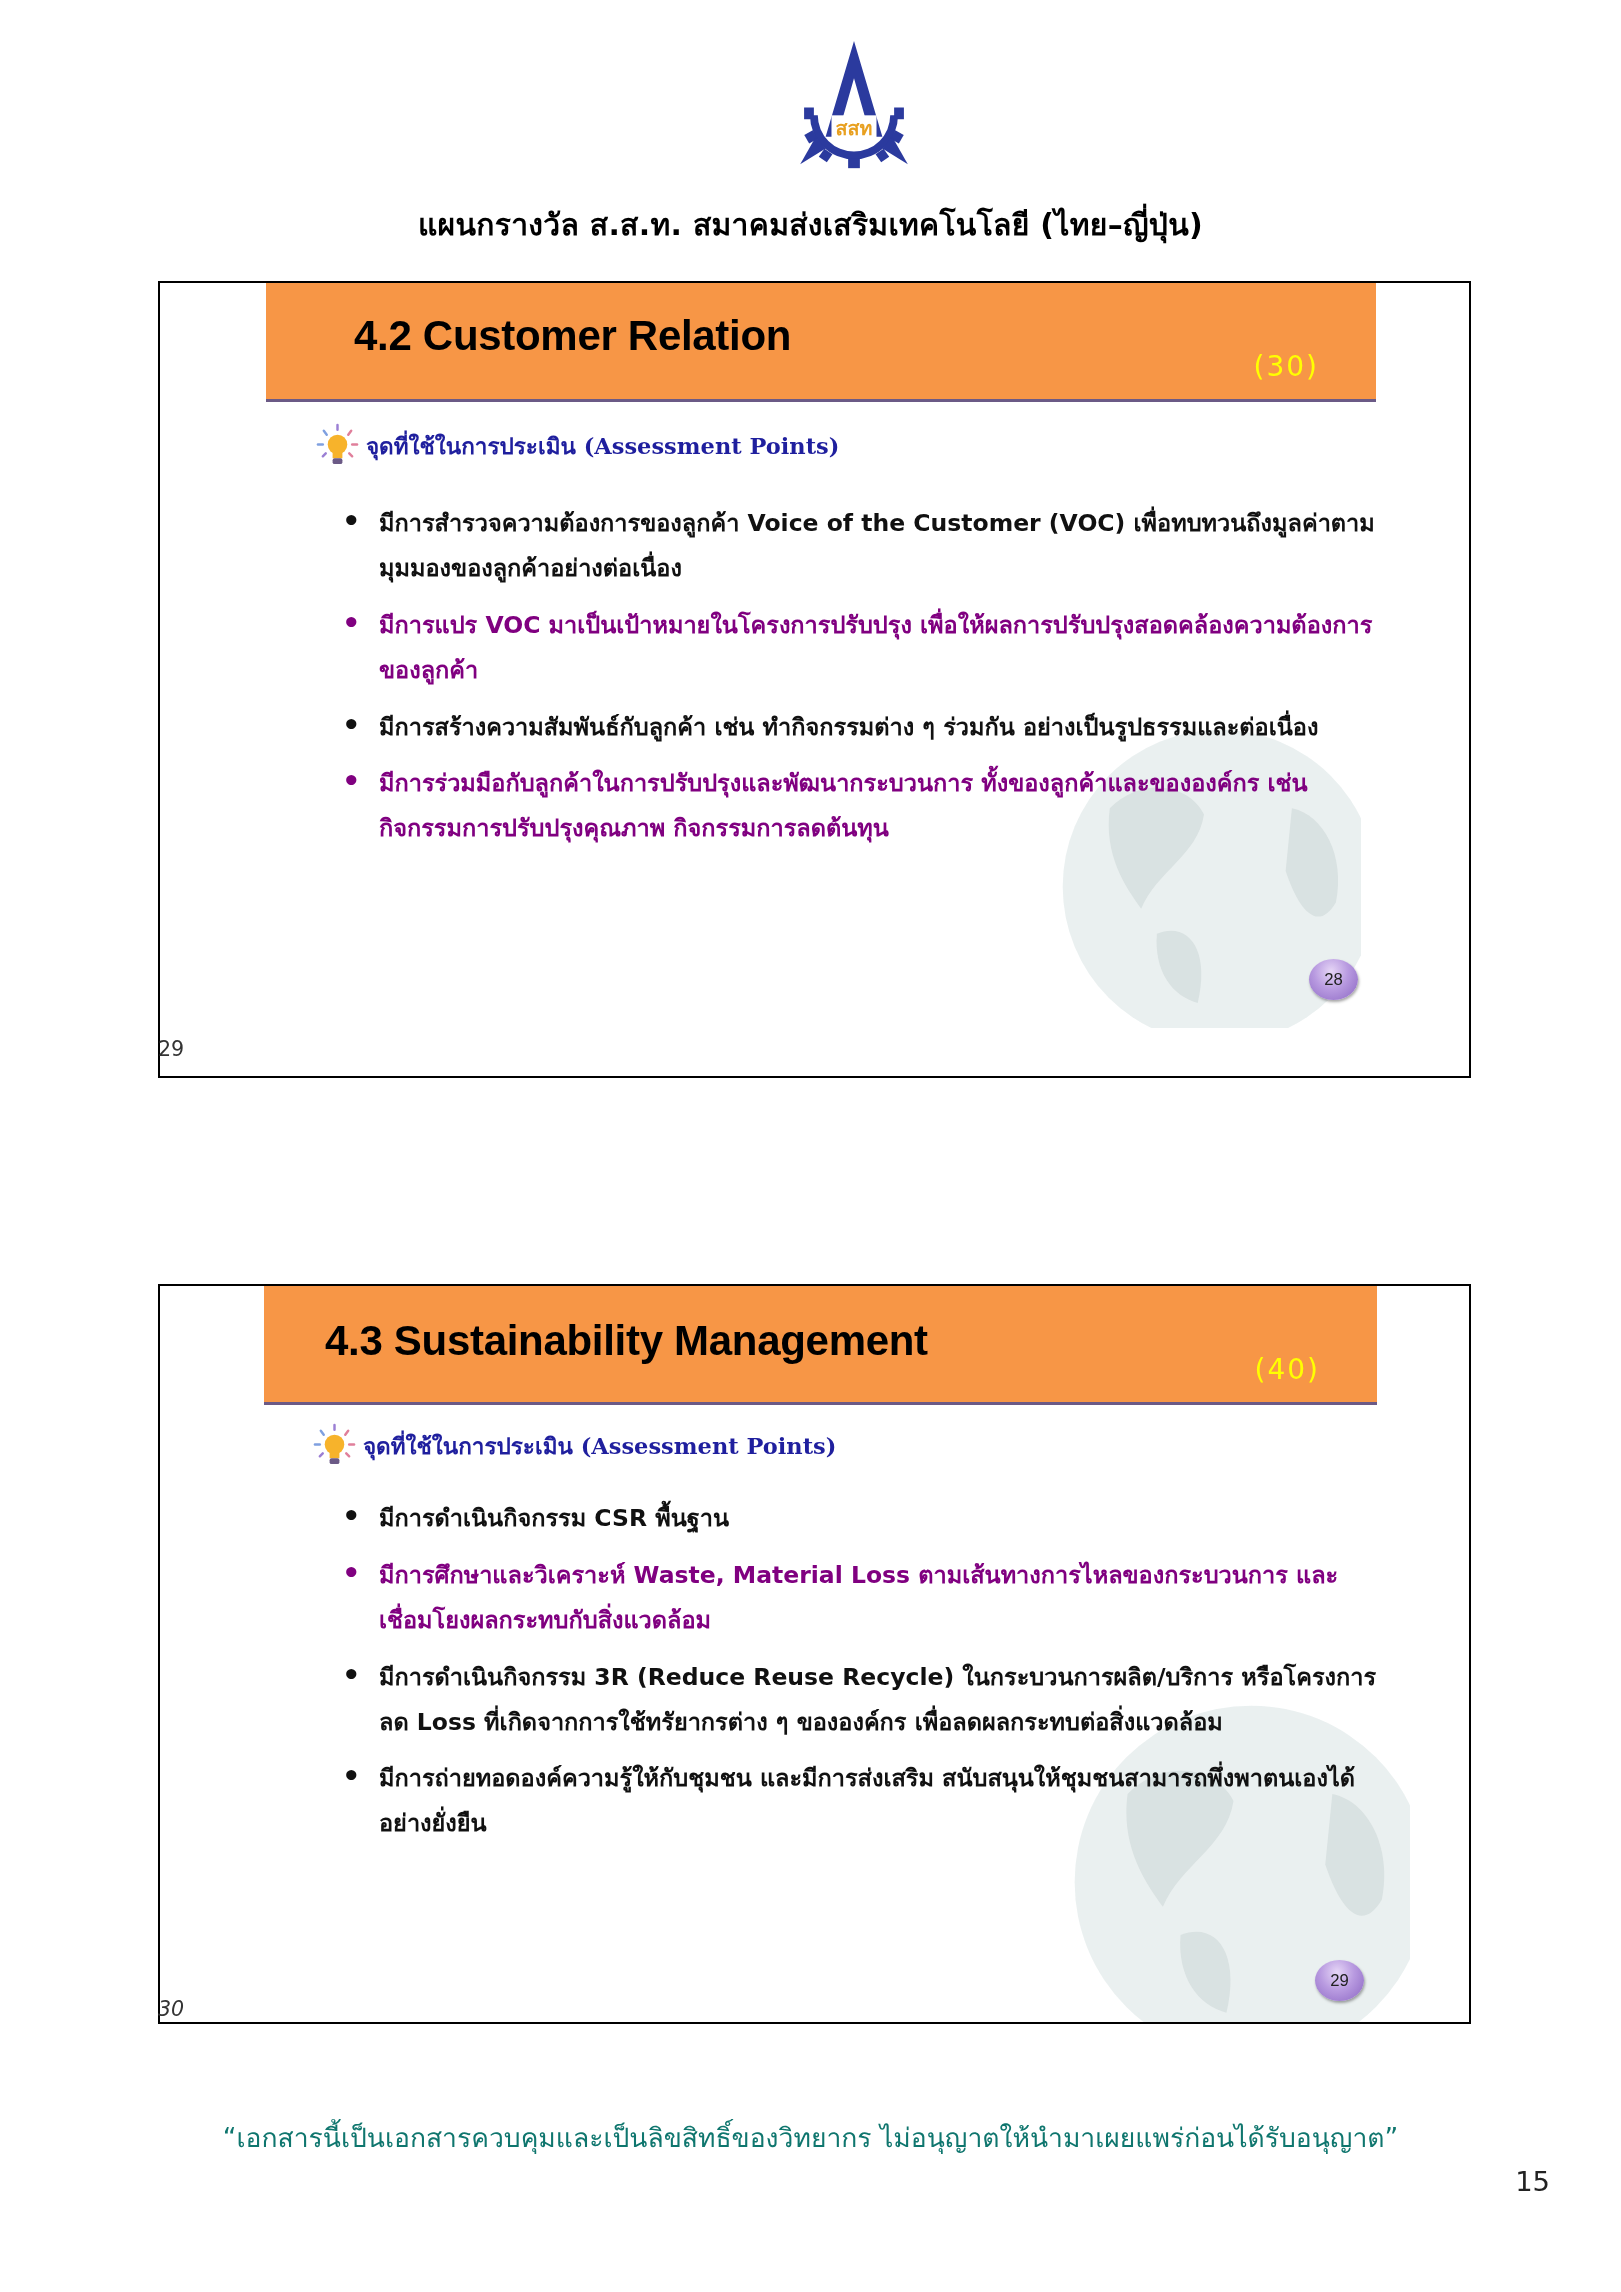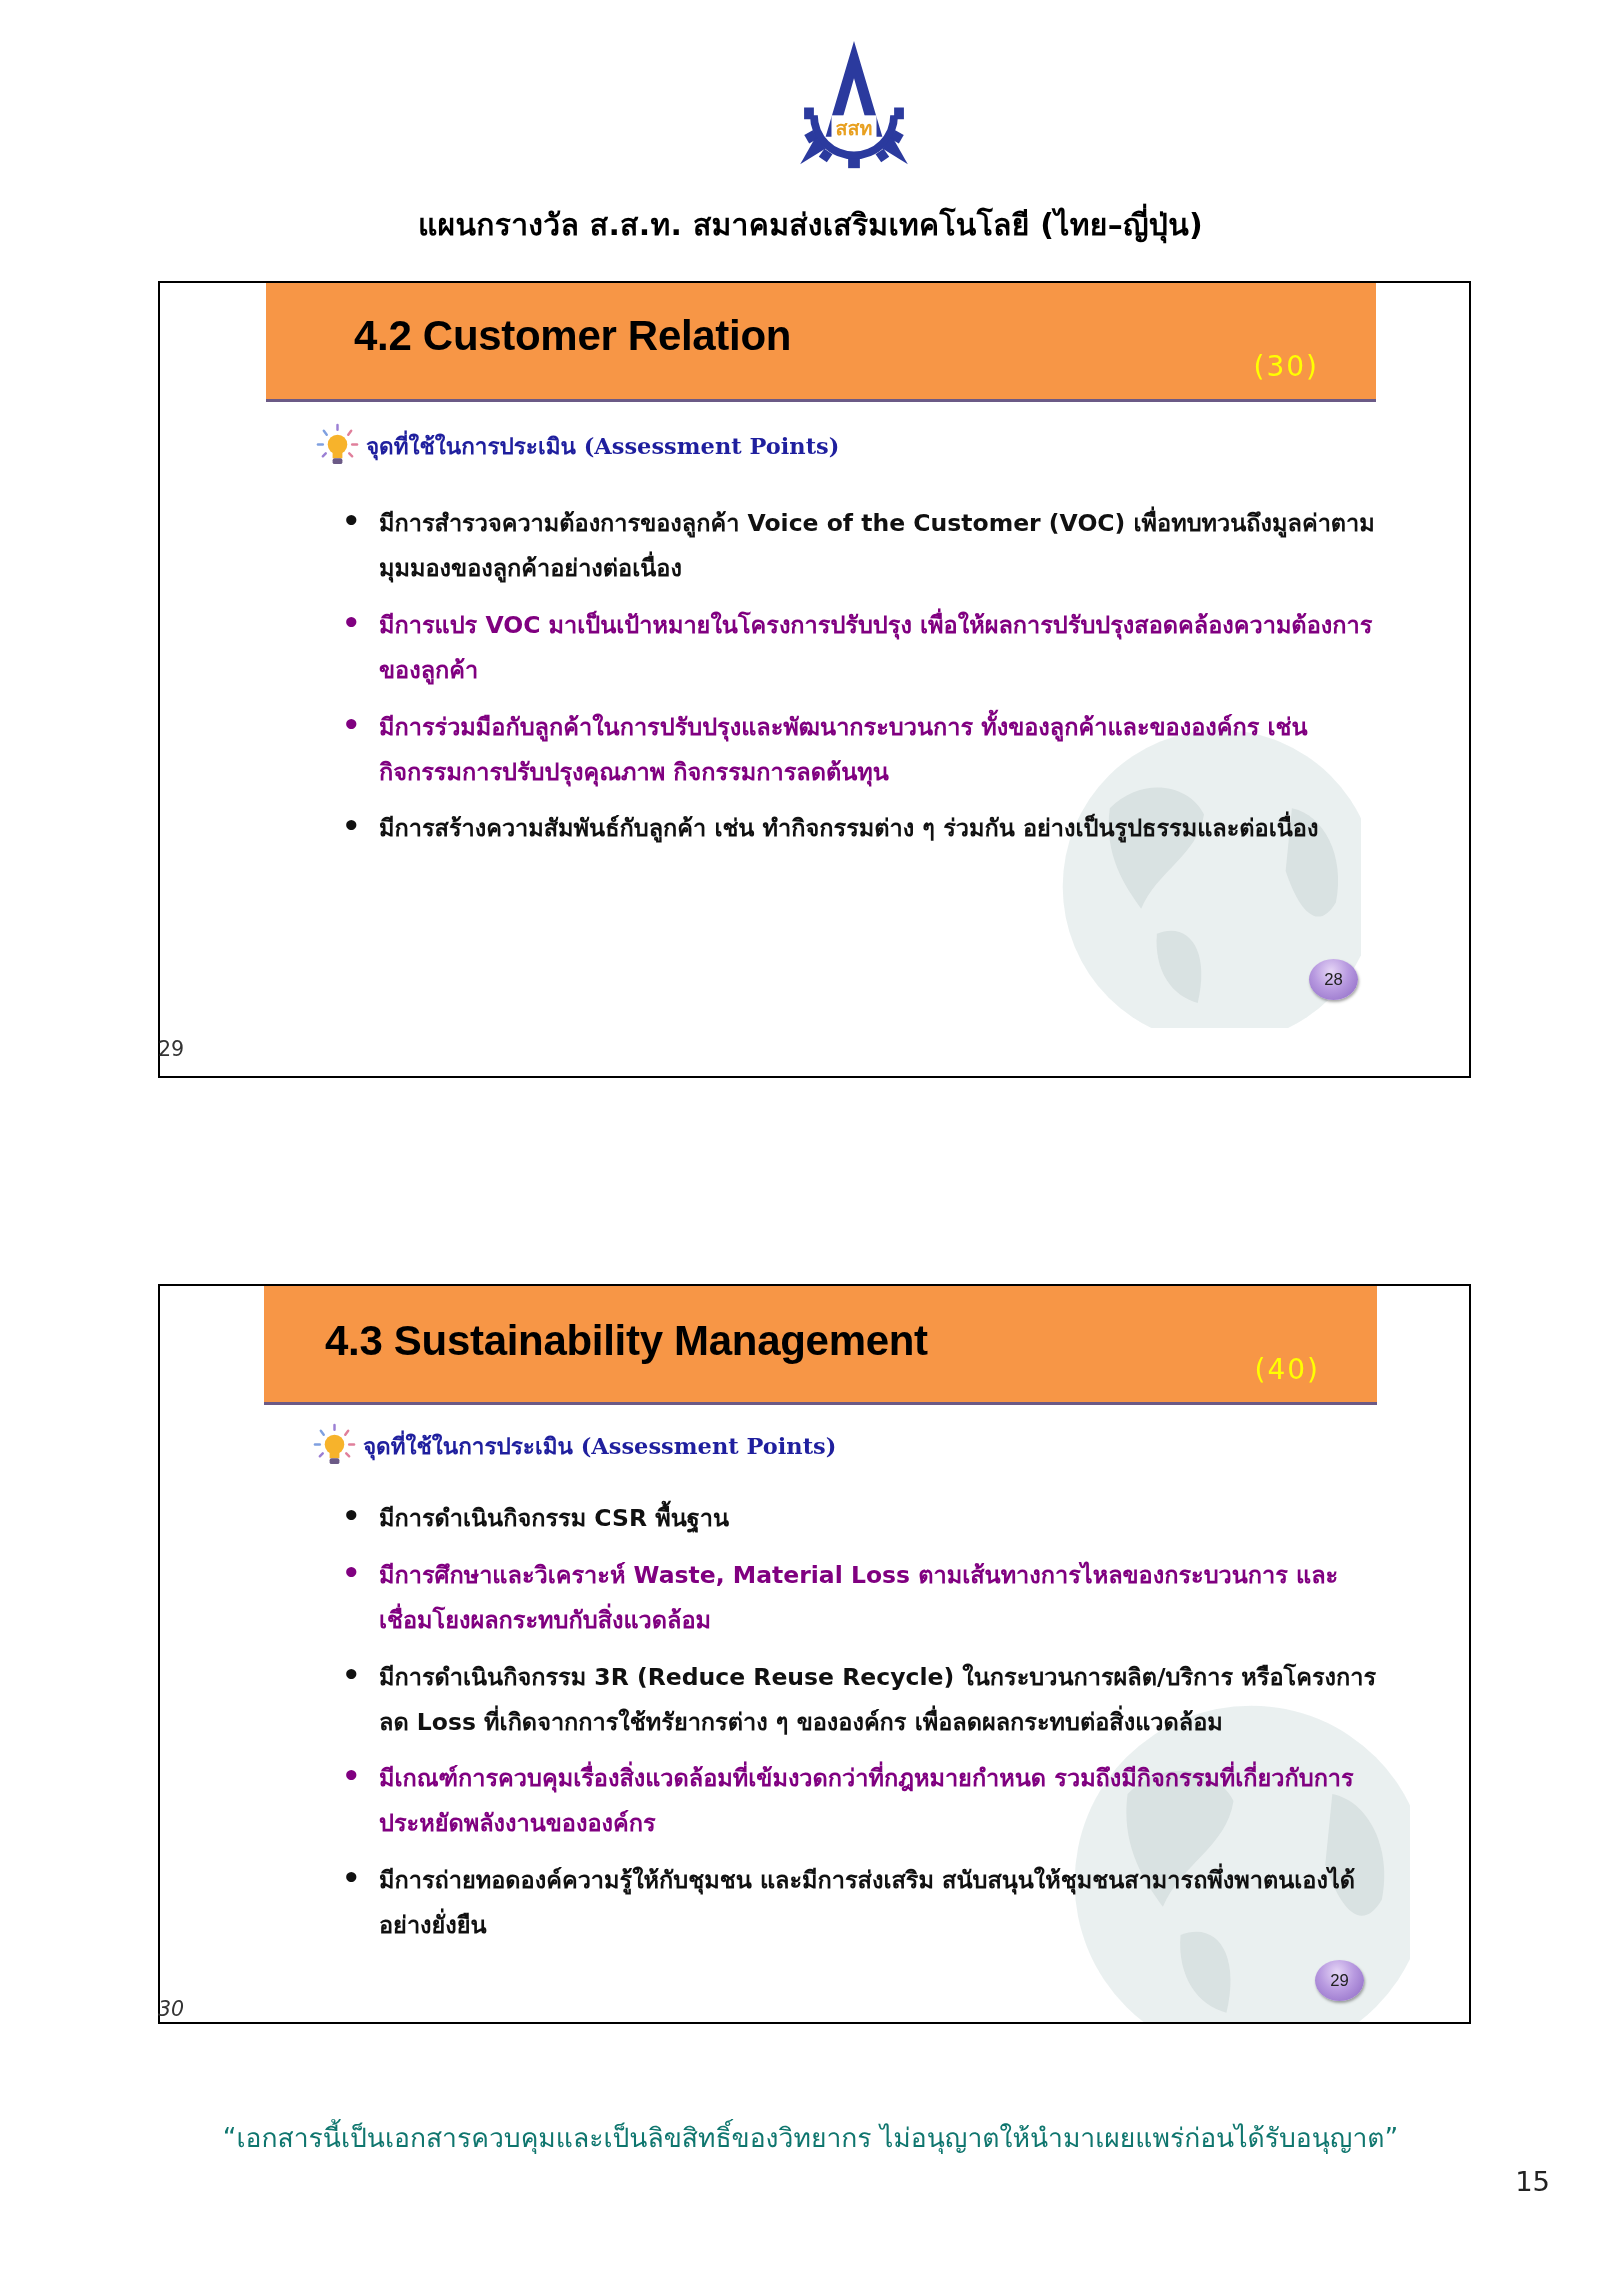--- a/index.html
+++ b/index.html
@@ -135,22 +135,22 @@
       </g>
       <circle cx="23" cy="22" r="10" fill="#f7b32b"></circle>
       <rect x="18" y="30" width="10" height="6" fill="#f7b32b"></rect>
       <rect x="18" y="36" width="10" height="6" rx="2" fill="#6b5a86"></rect>
     </svg>
     <span class="assess-label">จุดที่ใช้ในการประเมิน (Assessment Points)</span>
   </div>
   <ul class="points">
     <li class="point black">มีการสำรวจความต้องการของลูกค้า Voice of the Customer (VOC) เพื่อทบทวนถึงมูลค่าตามมุมมองของลูกค้าอย่างต่อเนื่อง</li>
     <li class="point purple">มีการแปร VOC มาเป็นเป้าหมายในโครงการปรับปรุง เพื่อให้ผลการปรับปรุงสอดคล้องความต้องการของลูกค้า</li>
+    <li class="point black">มีการสร้างความสัมพันธ์กับลูกค้า เช่น ทำกิจกรรมต่าง ๆ ร่วมกัน อย่างเป็นรูปธรรมและต่อเนื่อง</li>
     <li class="point purple">มีการร่วมมือกับลูกค้าในการปรับปรุงและพัฒนากระบวนการ ทั้งของลูกค้าและขององค์กร เช่น กิจกรรมการปรับปรุงคุณภาพ กิจกรรมการลดต้นทุน</li>
-    <li class="point black">มีการสร้างความสัมพันธ์กับลูกค้า เช่น ทำกิจกรรมต่าง ๆ ร่วมกัน อย่างเป็นรูปธรรมและต่อเนื่อง</li>
   </ul>
   <div class="page-badge">28</div>
 </div>
 <div class="slide-number" style="top:1037px;">29</div>
 
 <div class="slide slide-2">
   <svg class="globe" viewBox="0 0 100 100">
     <circle cx="55" cy="55" r="50" fill="#e7eeee"></circle>
     <path d="M20,30 C30,20 45,22 50,32 C48,45 35,50 30,62 C25,55 18,45 20,30 Z" fill="#d3dddd"></path>
     <path d="M35,70 C45,66 52,75 48,92 C40,90 34,82 35,70 Z" fill="#d3dddd"></path>
@@ -174,21 +174,20 @@
       <circle cx="23" cy="22" r="10" fill="#f7b32b"></circle>
       <rect x="18" y="30" width="10" height="6" fill="#f7b32b"></rect>
       <rect x="18" y="36" width="10" height="6" rx="2" fill="#6b5a86"></rect>
     </svg>
     <span class="assess-label">จุดที่ใช้ในการประเมิน (Assessment Points)</span>
   </div>
   <ul class="points">
     <li class="point black">มีการดำเนินกิจกรรม CSR พื้นฐาน</li>
     <li class="point purple">มีการศึกษาและวิเคราะห์ Waste, Material Loss ตามเส้นทางการไหลของกระบวนการ และเชื่อมโยงผลกระทบกับสิ่งแวดล้อม</li>
     <li class="point black">มีการดำเนินกิจกรรม 3R (Reduce Reuse Recycle) ในกระบวนการผลิต/บริการ  หรือโครงการลด Loss ที่เกิดจากการใช้ทรัยากรต่าง ๆ ขององค์กร เพื่อลดผลกระทบต่อสิ่งแวดล้อม</li>
-    <li class="point purple">มีเกณฑ์การควบคุมเรื่องสิ่งแวดล้อมที่เข้มงวดกว่าที่กฎหมายกำหนด รวมถึงมีกิจกรรมที่เกี่ยวกับการประหยัดพลังงานขององค์กร</li>
     <li class="point black">มีการถ่ายทอดองค์ความรู้ให้กับชุมชน และมีการส่งเสริม สนับสนุนให้ชุมชนสามารถพึ่งพาตนเองได้อย่างยั่งยืน</li>
   </ul>
   <div class="page-badge">29</div>
 </div>
 <div class="slide-number" style="top:1997px;font-style:italic;">30</div>
 
 <div class="footer-note">“เอกสารนี้เป็นเอกสารควบคุมและเป็นลิขสิทธิ์ของวิทยากร ไม่อนุญาตให้นำมาเผยแพร่ก่อนได้รับอนุญาต”</div>
 <div class="page-number">15</div>
 
 

